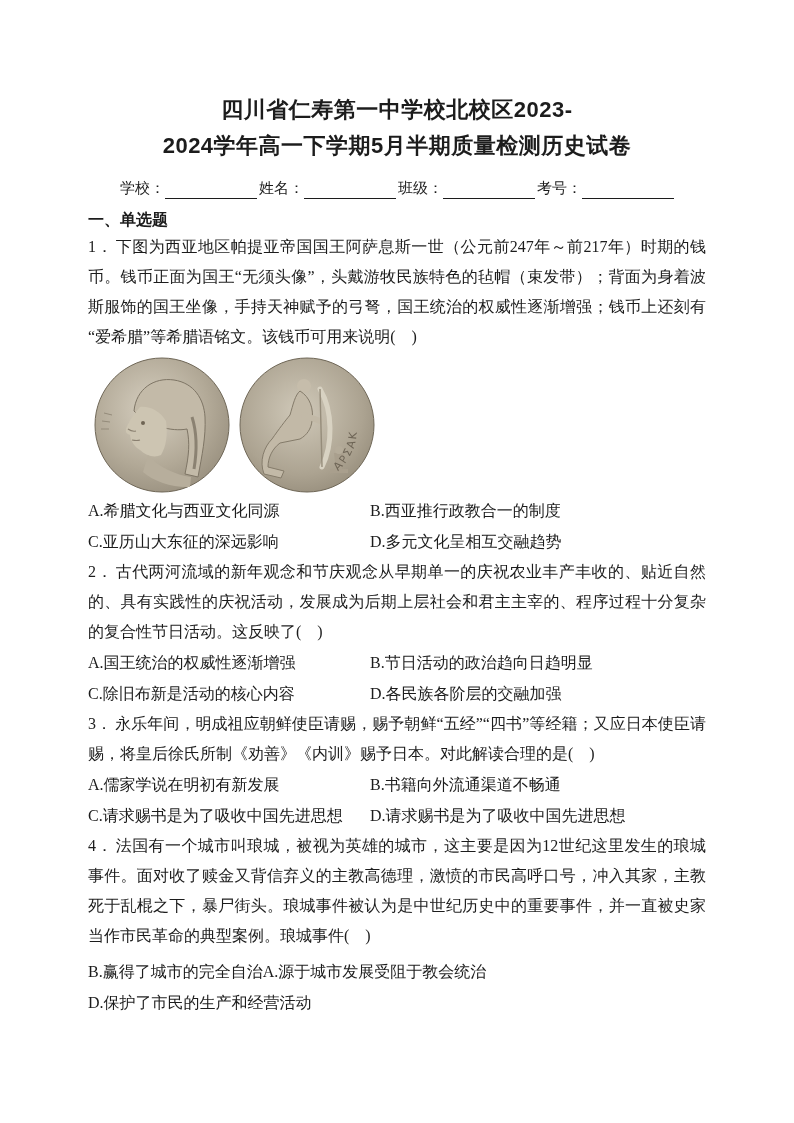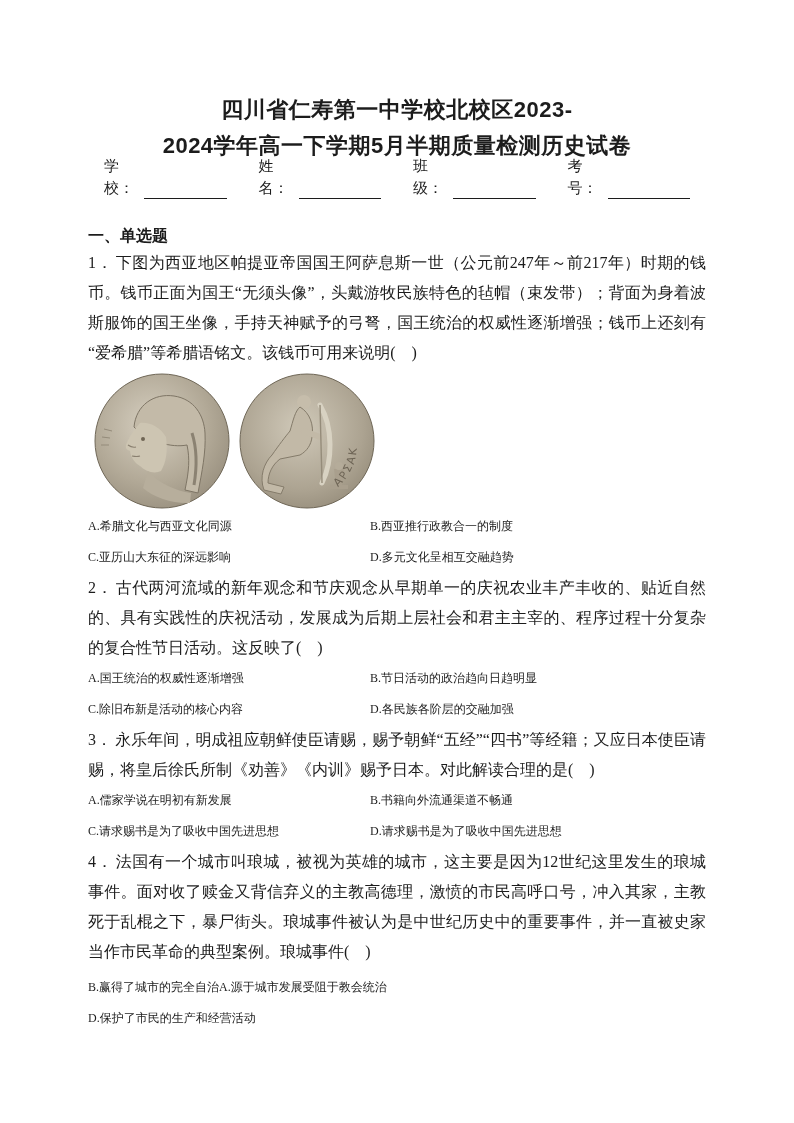--- a/index.html
+++ b/index.html
@@ -22,47 +22,47 @@
   }
 
   .form-line {
     display: flex;
     justify-content: center;
     align-items: flex-end;
     margin-top: 9px;
     height: 26px;
     font-size: 15px;
   }
-  .form-field { display: flex; align-items: flex-end; margin: 0 16px; }
+  .form-field { display: flex; align-items: flex-end; margin: 0 1px; }
   .form-label { line-height: 22px; }
   .blank {
     display: inline-block;
     width: 92px; height: 18px;
     border-bottom: 1.4px solid #1c1c1c;
   }
 
   .section-heading {
-    margin-top: 24px;
+    margin-top: 8px;
     font-family: "Liberation Sans", "DejaVu Sans", sans-serif;
     font-weight: 700;
     font-size: 16px;
     line-height: 25px;
   }
 
   .q-text {
     font-size: 16px;
     line-height: 30px;
     text-align: justify;
     word-break: break-all;
   }
   .q-num { margin-right: 3px; }
 
   .figure { height: 140px; margin-top: 3px; }
 
-  .opt-row { display: flex; font-size: 12px; line-height: 31px; font-family: Liberation Serif, serif; }
+  .opt-row { display: flex; font-size: 16px; line-height: 31px; font-family: Liberation Serif, serif; }
   .opt { white-space: nowrap; }
   .opt.col1 { width: 282px; flex-shrink: 0; }
   .q4-options { margin-top: 5px; }
 </style>
 </head>
 <body>
 
 <div class="page">
 
   <div class="title">

